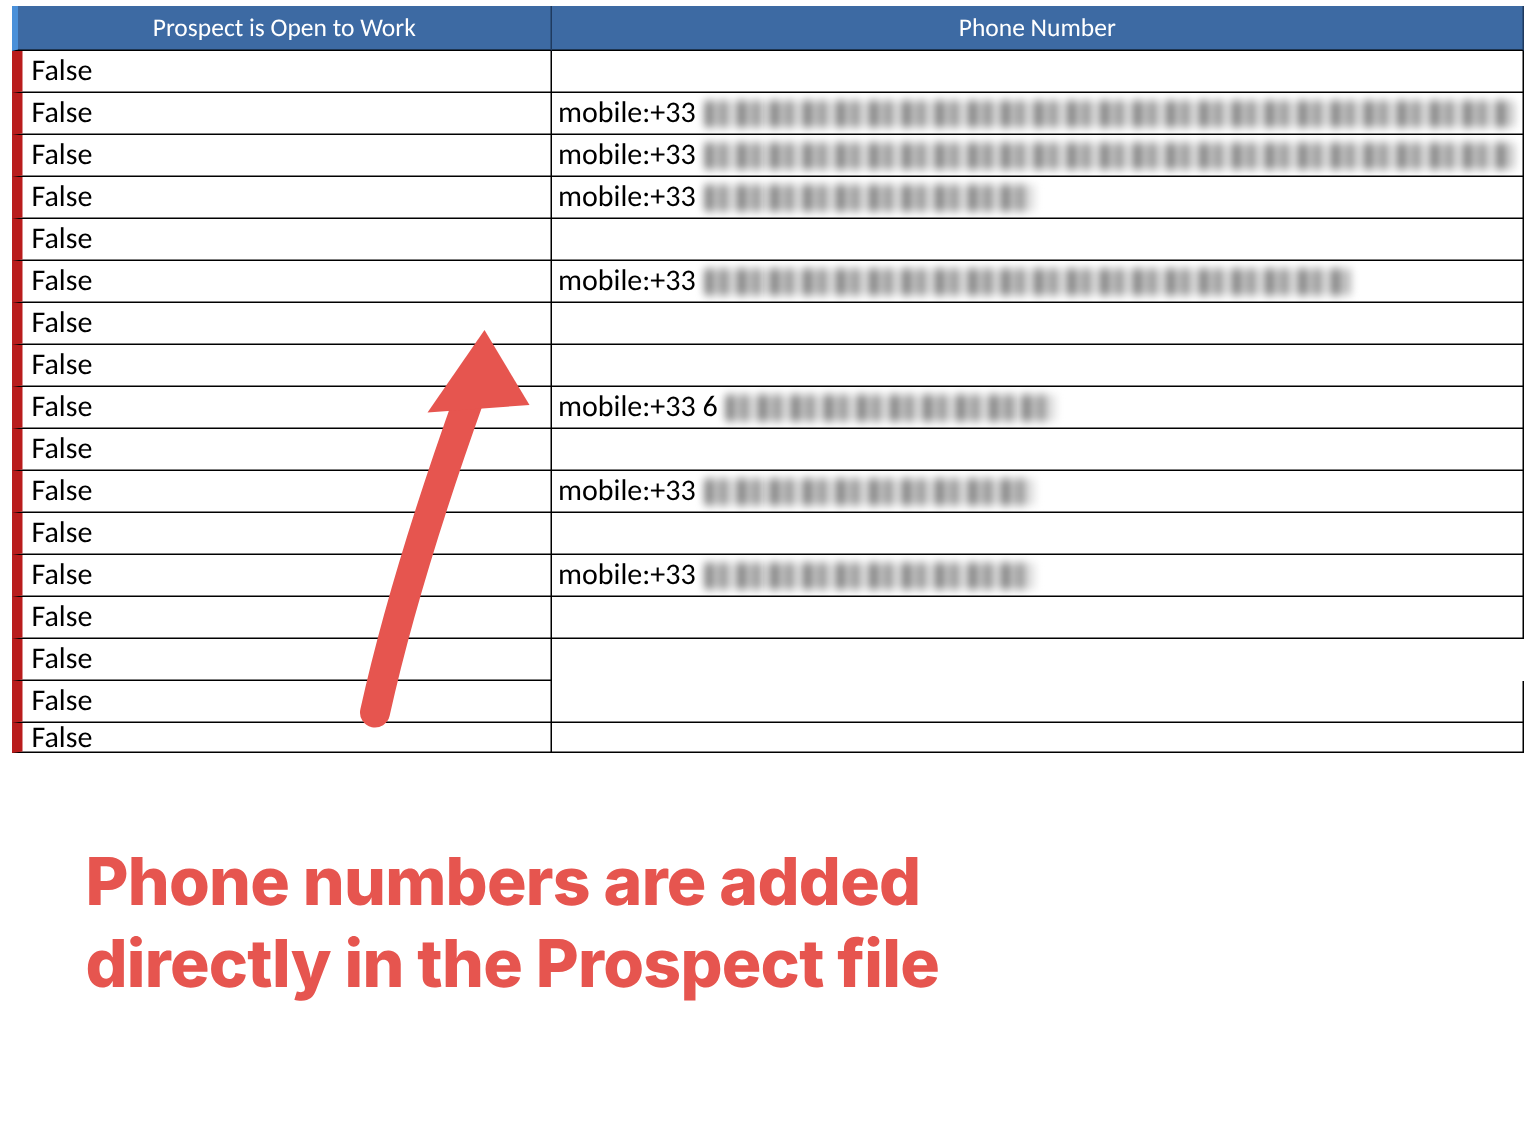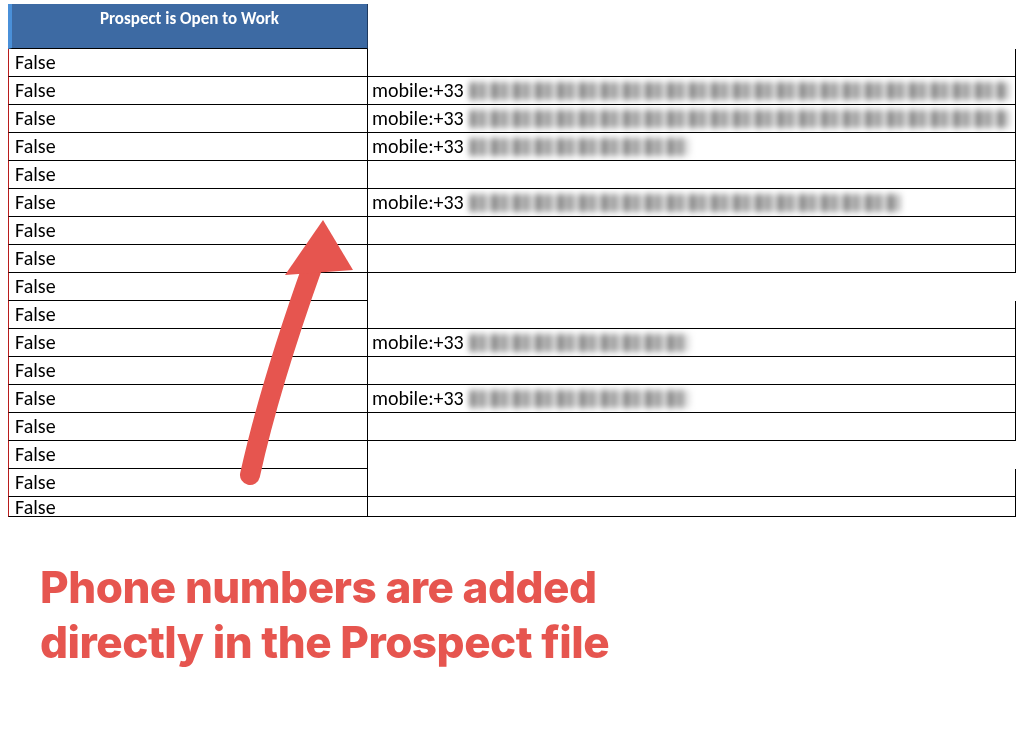--- a/index.html
+++ b/index.html
@@ -15,24 +15,24 @@
   .sheet{
     position:absolute;
     left:8px;top:4px;right:0;
     border-collapse:collapse;
     border-spacing:0;
   }
   .hdr-row{display:flex;}
   .hdr{
     background:#3d6aa3;
     color:#fff;
-    font-weight:700;
+    font-weight:400;
     text-align:center;
     line-height:30px;
-    height:45px;
+    height:30px;
     border-right:1px solid #1f3a5f;
     border-bottom:1px solid #000;
     font-size:17px;
     font-family:Calibri,'Segoe UI',Arial,sans-serif;
     white-space:nowrap;
   }
   .hdr.colA{
     width:360px;
     border-left:4px solid #4a90d9;
     background:linear-gradient(#3d6aa3,#3d6aa3);
@@ -50,37 +50,37 @@
     font-size:20px;
     color:#000;
     white-space:nowrap;
     overflow:hidden;
     display:flex;
     align-items:center;
     gap:6px;
   }
   .cell.colA{
     width:360px;
-    border-left:1px solid #b91c1c;
+    border-left:7px solid #b91c1c;
   }
   .cell.colB{width:648px;padding-left:4px;}
   .cell.colB .prefix{flex:0 0 auto;}
   .cell.colB .blurbar{
     flex:1 1 auto;
     height:18px;
     filter:blur(3px);
     background:repeating-linear-gradient(90deg,#6a6a6a 0 5px,#cfcfcf 5px 10px,#8a8a8a 10px 15px,#e0e0e0 15px 22px);
     border-radius:2px;
   }
   .cell.colB .blurbar.short{max-width:220px;}
   .cell.colB .blurbar.long{max-width:640px;}
   
   .caption{
     position:absolute;
-    left:40px;
+    left:57px;
     top:560px;
     right:40px;
     color:#e6554f;
     font-weight:800;
     font-size:44px;
     line-height:1.25;
     font-family:Inter,'Helvetica Neue',Arial,sans-serif;
     letter-spacing:-0.5px;
   }
   
@@ -93,20 +93,21 @@
     pointer-events:none;
   }
   .arrow svg{width:100%;height:100%;overflow:visible;}
 </style>
 </head>
 <body>
 
 <div class="sheet">
   <div class="hdr-row">
     <div class="hdr colA">Prospect is Open to Work</div>
+    <div class="hdr colB">Phone Number</div>
   </div>
 
   <div class="row">
     <div class="cell colA">False</div>
     <div class="cell colB"></div>
   </div>
   <div class="row">
     <div class="cell colA">False</div>
     <div class="cell colB">
         <span class="prefix">mobile:+33</span>
@@ -141,20 +142,24 @@
   <div class="row">
     <div class="cell colA">False</div>
     <div class="cell colB"></div>
   </div>
   <div class="row">
     <div class="cell colA">False</div>
     <div class="cell colB"></div>
   </div>
   <div class="row">
     <div class="cell colA">False</div>
+    <div class="cell colB">
+        <span class="prefix">mobile:+33 6</span>
+        <span class="blurbar short"></span>
+      </div>
   </div>
   <div class="row">
     <div class="cell colA">False</div>
     <div class="cell colB"></div>
   </div>
   <div class="row">
     <div class="cell colA">False</div>
     <div class="cell colB">
         <span class="prefix">mobile:+33</span>
         <span class="blurbar short"></span>

